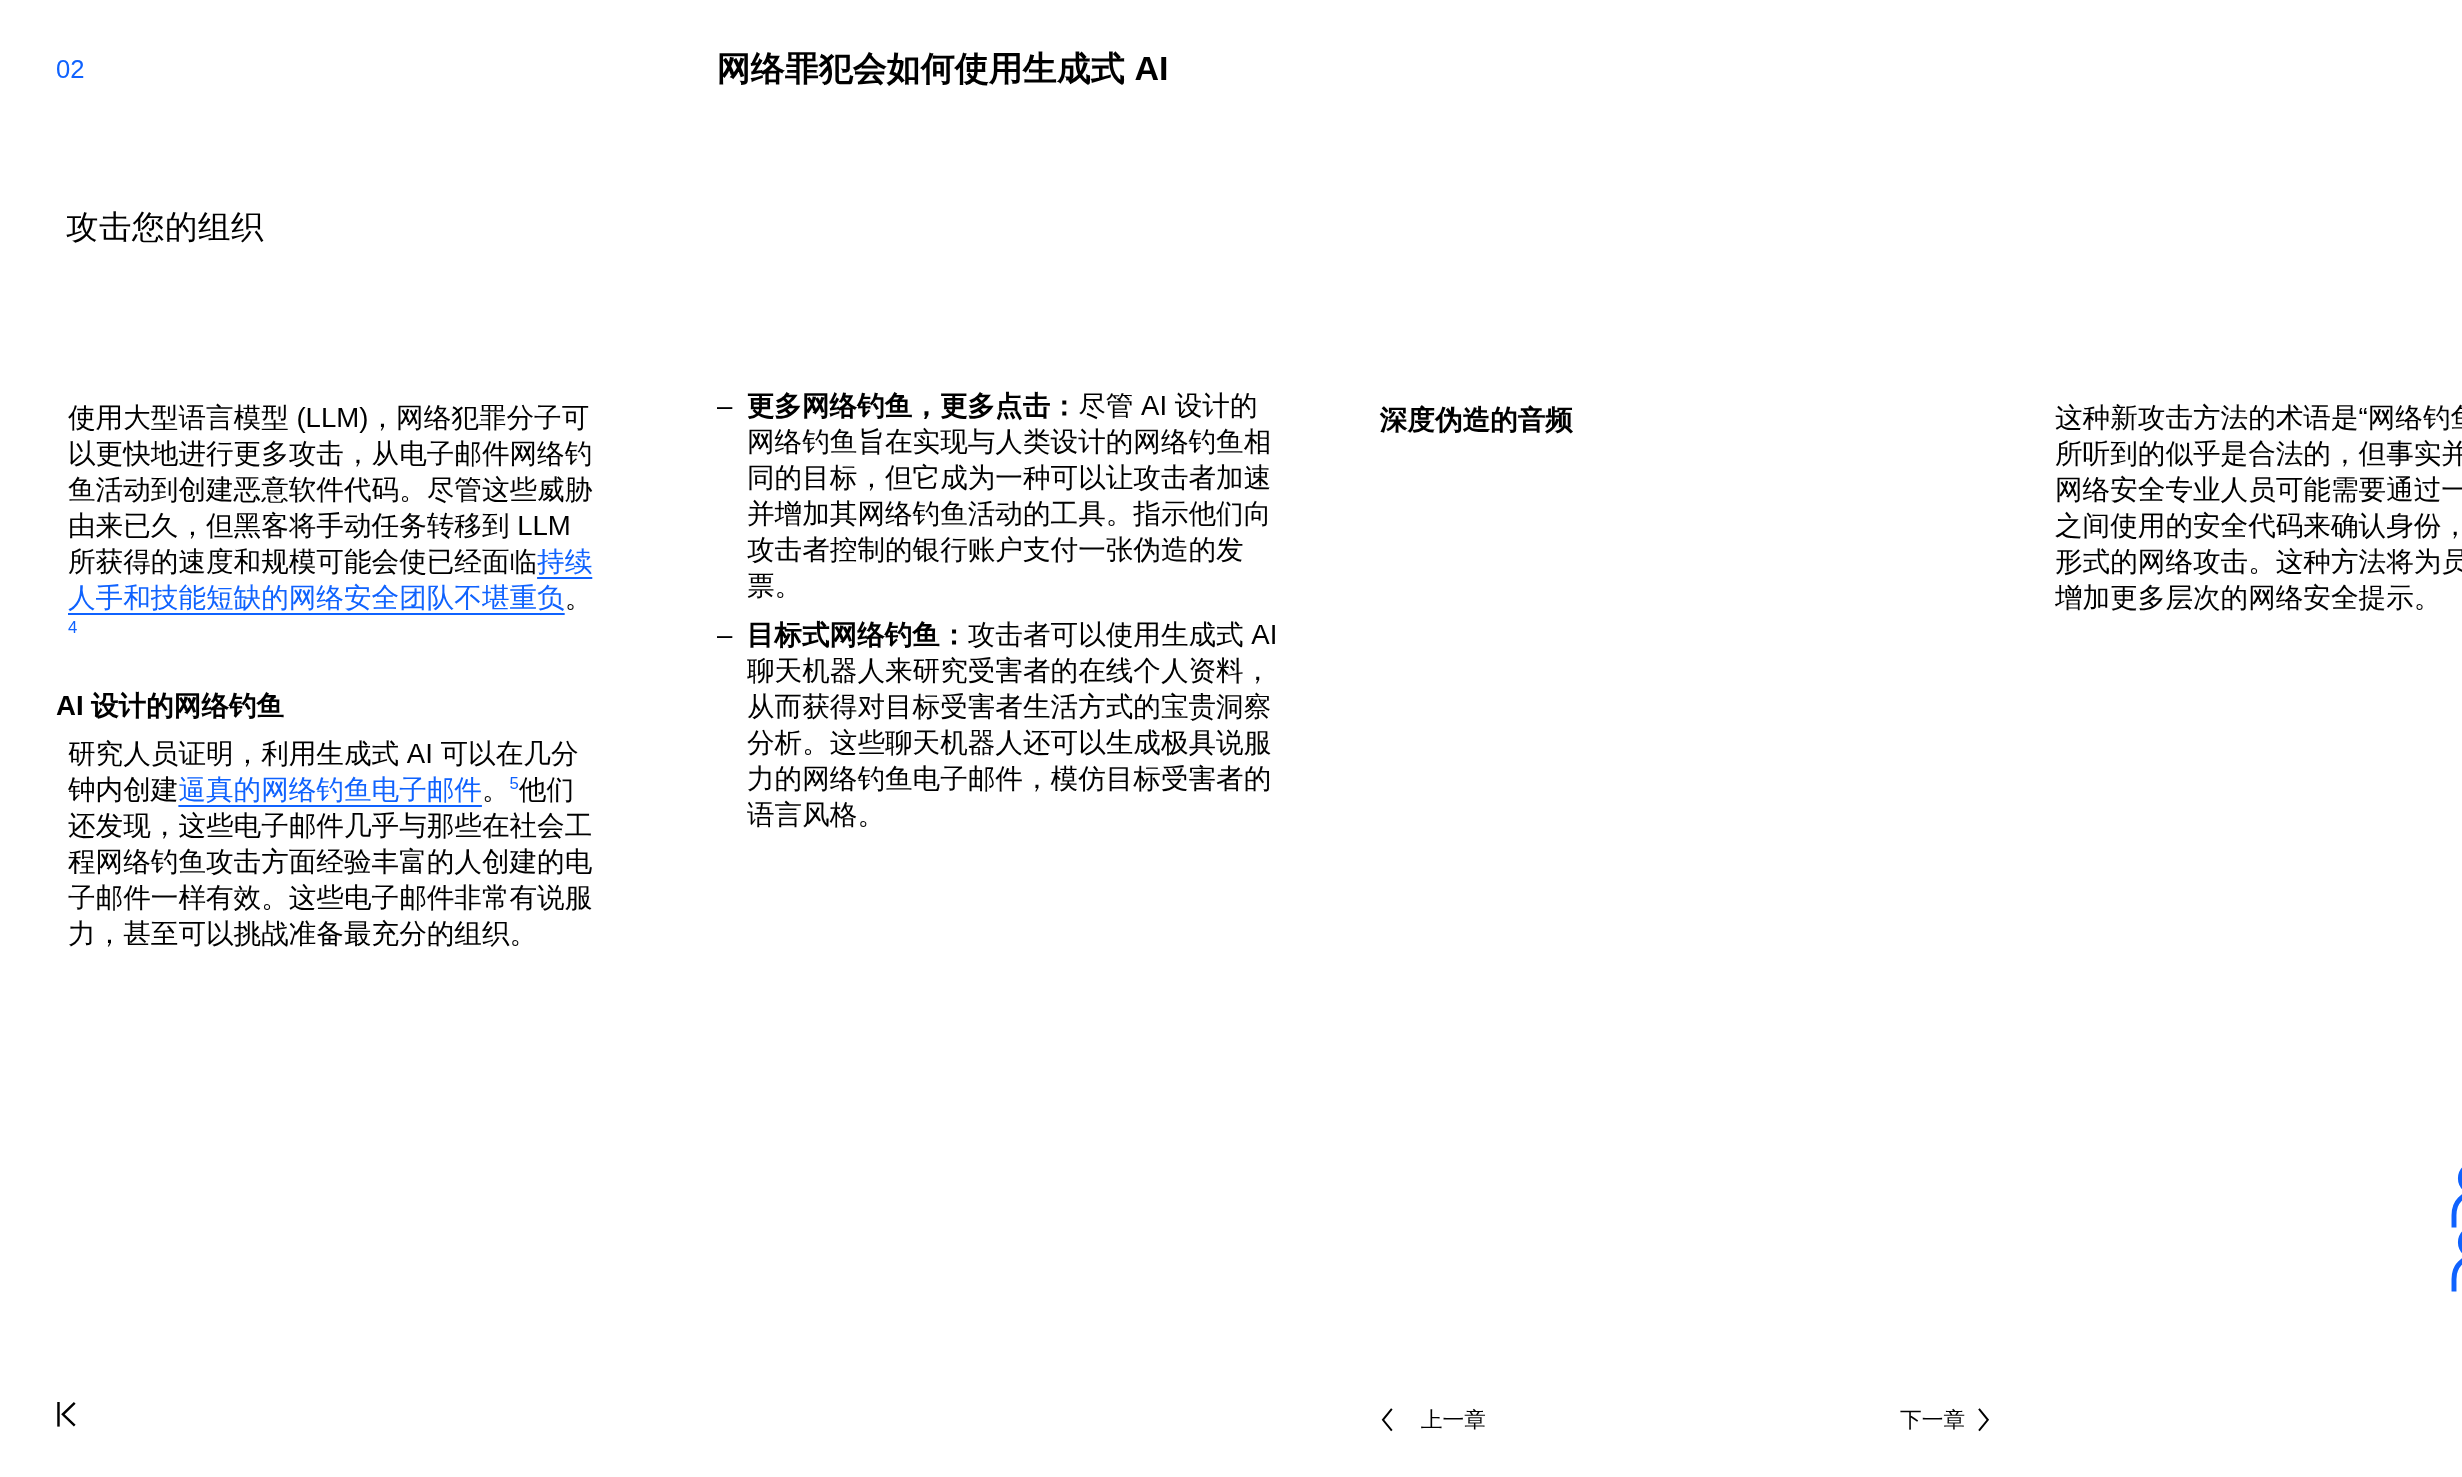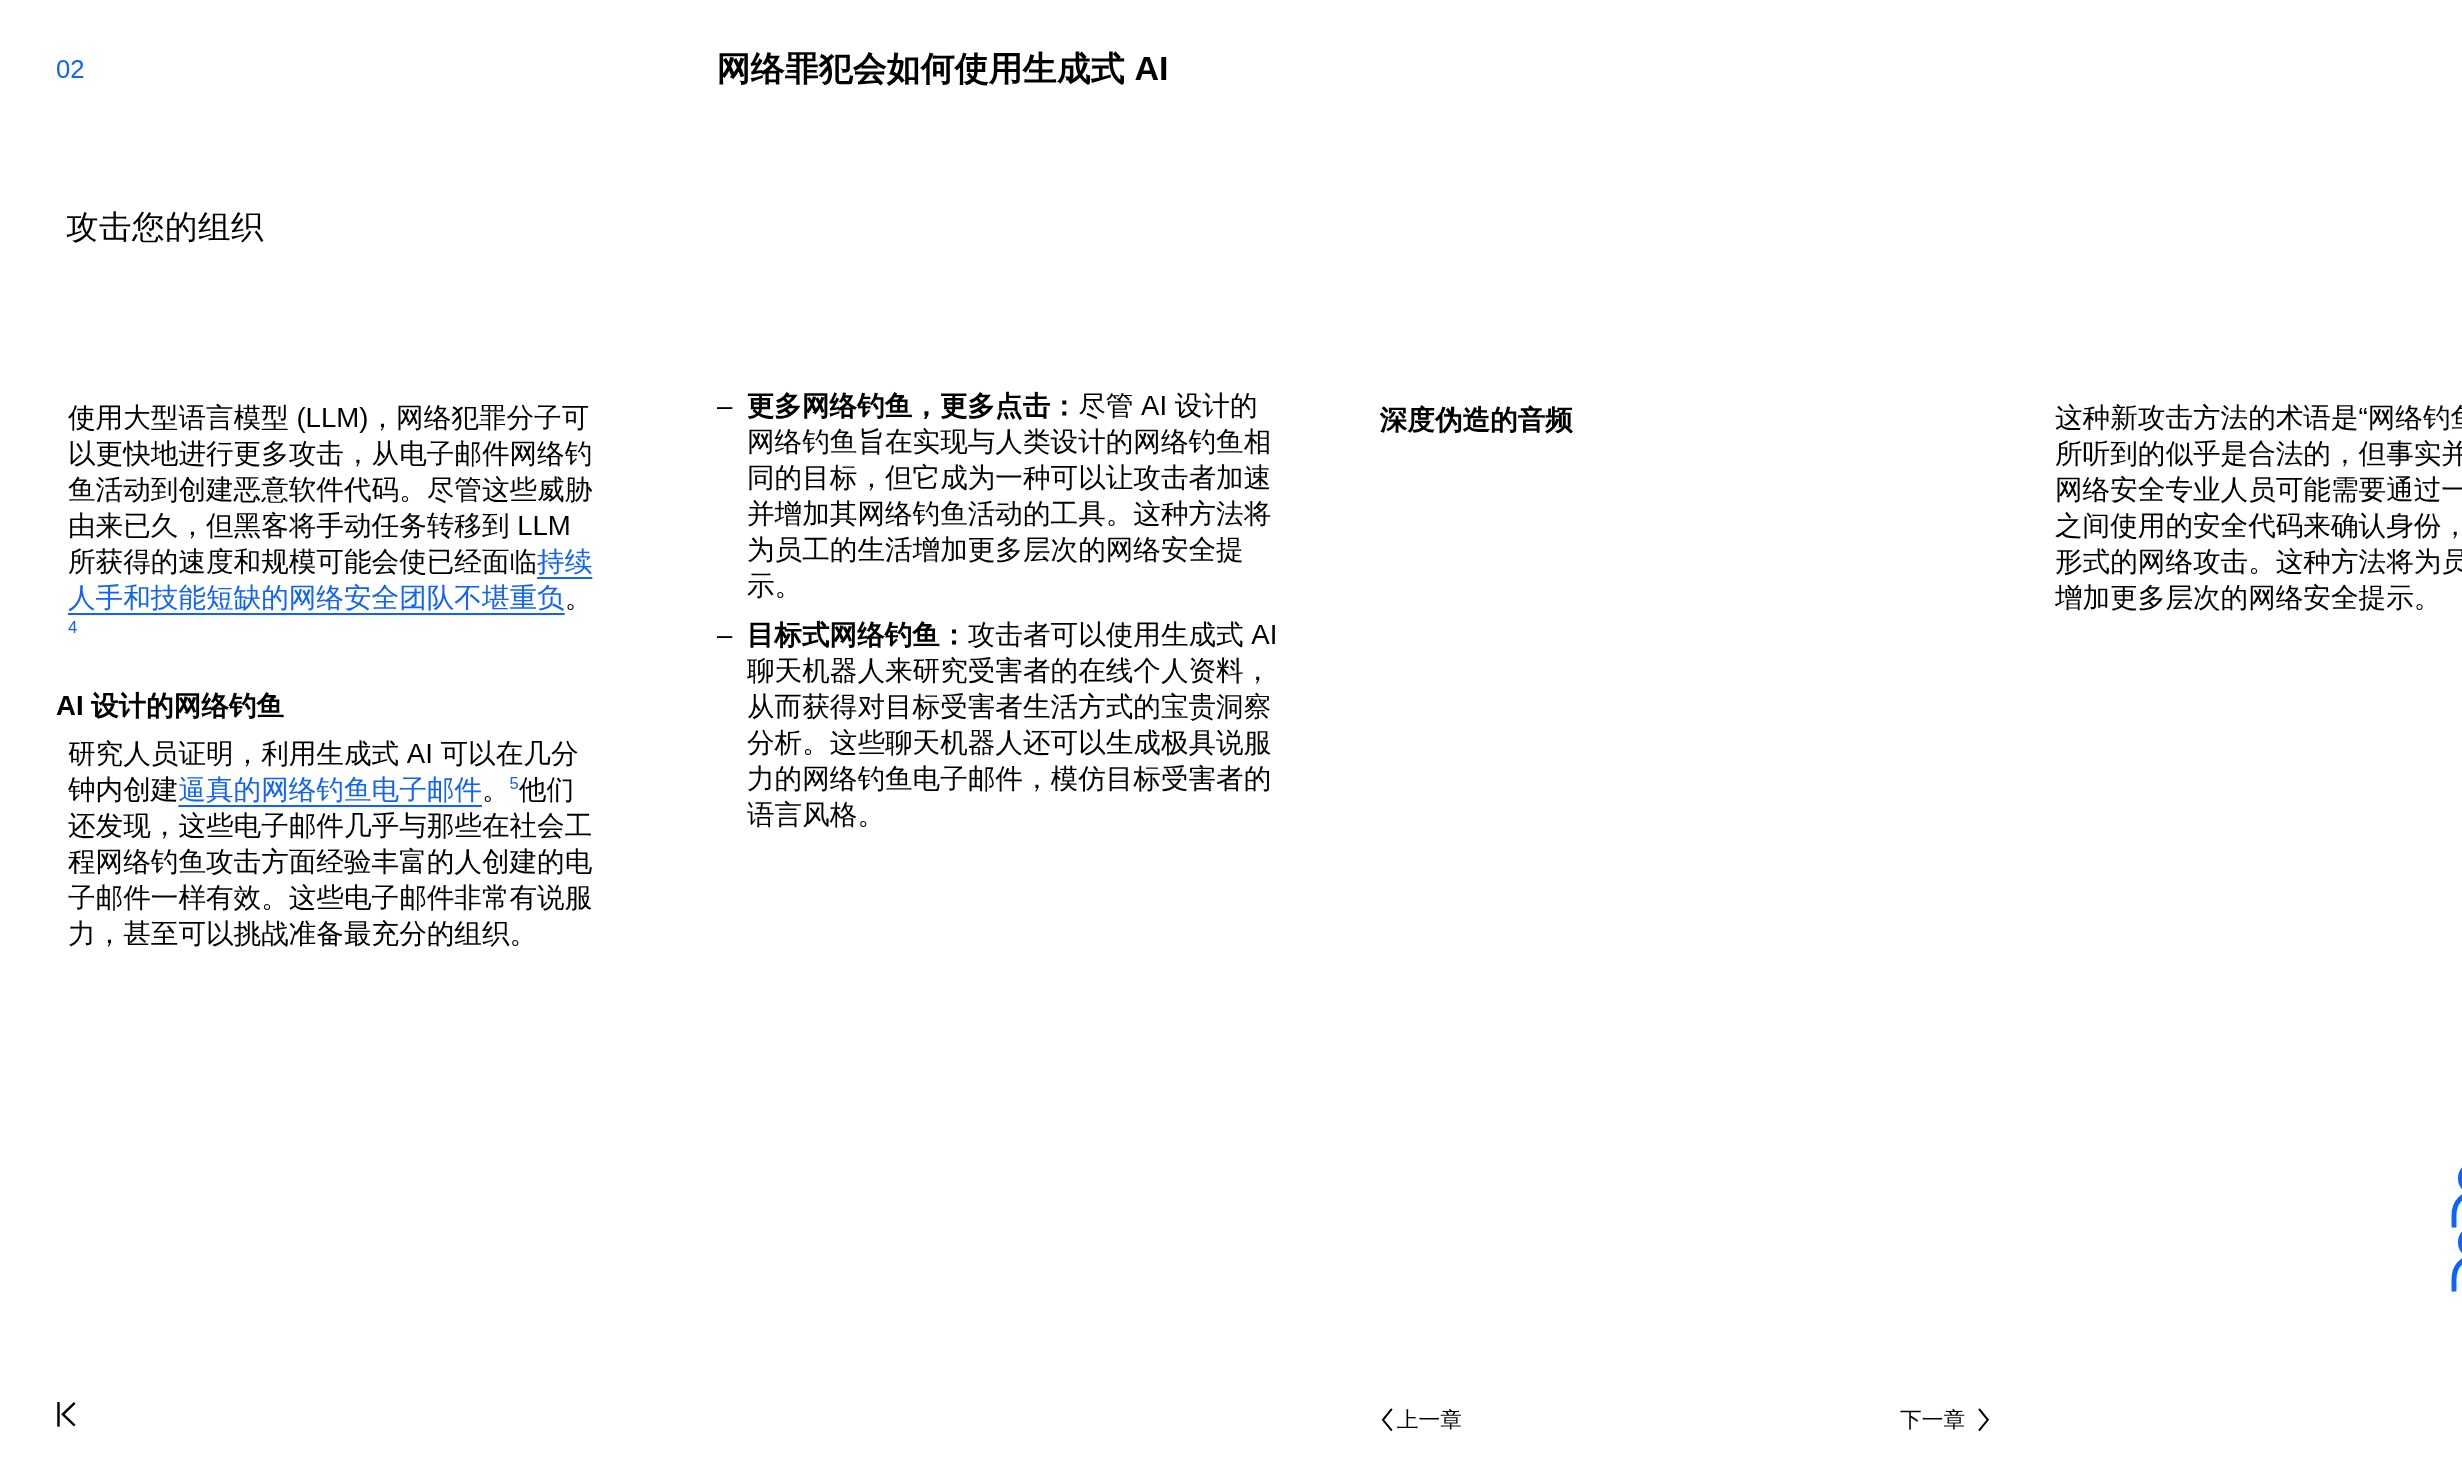--- a/index.html
+++ b/index.html
@@ -62,21 +62,21 @@
   .bullets li + li{margin-top:13.3px;}
   .bullets .marker{position:absolute;left:0;top:0;}
   .bullets b{font-weight:700;}
 
   
   .people-icon{position:absolute;left:2450px;top:1162px;}
 
   
   .footer-item{position:absolute;font-size:21.7px;line-height:25.6px;color:var(--ink);}
   .skip-btn{left:56px;top:1401px;cursor:pointer;}
-  .prev-btn{left:1381px;top:1407px;cursor:pointer;display:flex;align-items:flex-start;gap:3px;}
+  .prev-btn{left:1381px;top:1407px;cursor:pointer;display:flex;align-items:flex-start;gap:27px;}
   .next-btn{left:1900px;top:1407px;cursor:pointer;display:flex;align-items:center;gap:11.8px;}
   .nav-label{font-size:21.7px;}
   .chev{display:block;}
 </style>
 </head>
 <body>
 
 <div class="page">
 
   <span class="section-number">02</span>
@@ -85,21 +85,21 @@
 
   <section class="col col-1">
     <p class="para"><span>使用大型语言模型 (LLM)，网络犯罪分子可以更快地进行更多攻击，从电子邮件网络钓鱼活动到创建恶意软件代码。尽管这些威胁由来已久，但黑客将手动任务转移到 LLM 所获得的速度和规模可能会使已经面临</span><a class="link">持续人手和技能短缺的网络安全团队不堪重负</a><span>。</span><sup class="fn">4</sup></p>
     <h2 class="subheading">AI 设计的网络钓鱼</h2>
     <p class="para para-follow"><span>研究人员证明，利用生成式 AI 可以在几分钟内创建</span><a class="link">逼真的网络钓鱼电子邮件</a><span>。</span><sup class="fn">5</sup><span>他们还发现，这些电子邮件几乎与那些在社会工程网络钓鱼攻击方面经验丰富的人创建的电子邮件一样有效。这些电子邮件非常有说服力，甚至可以挑战准备最充分的组织。</span></p>
   </section>
 
   <section class="col col-2">
     <ul class="bullets">
       <li>
-        <span class="marker">–</span><b>更多网络钓鱼，更多点击：</b><span>尽管 AI 设计的网络钓鱼旨在实现与人类设计的网络钓鱼相同的目标，但它成为一种可以让攻击者加速并增加其网络钓鱼活动的工具。这种方法将为员工的生活增加更多层次的网络安全提示。</span>
+        <span class="marker">–</span><b>更多网络钓鱼，更多点击：</b><span>尽管 AI 设计的网络钓鱼旨在实现与人类设计的网络钓鱼相同的目标，但它成为一种可以让攻击者加速并增加其网络钓鱼活动的工具。指示他们向攻击者控制的银行账户支付一张伪造的发票。</span>
       </li>
       <li>
         <span class="marker">–</span><b>目标式网络钓鱼：</b><span>攻击者可以使用生成式 AI 聊天机器人来研究受害者的在线个人资料，从而获得对目标受害者生活方式的宝贵洞察分析。这些聊天机器人还可以生成极具说服力的网络钓鱼电子邮件，模仿目标受害者的语言风格。</span>
       </li>
     </ul>
   </section>
 
   <section class="col col-3">
     <h2 class="subheading">深度伪造的音频</h2>
   </section>

